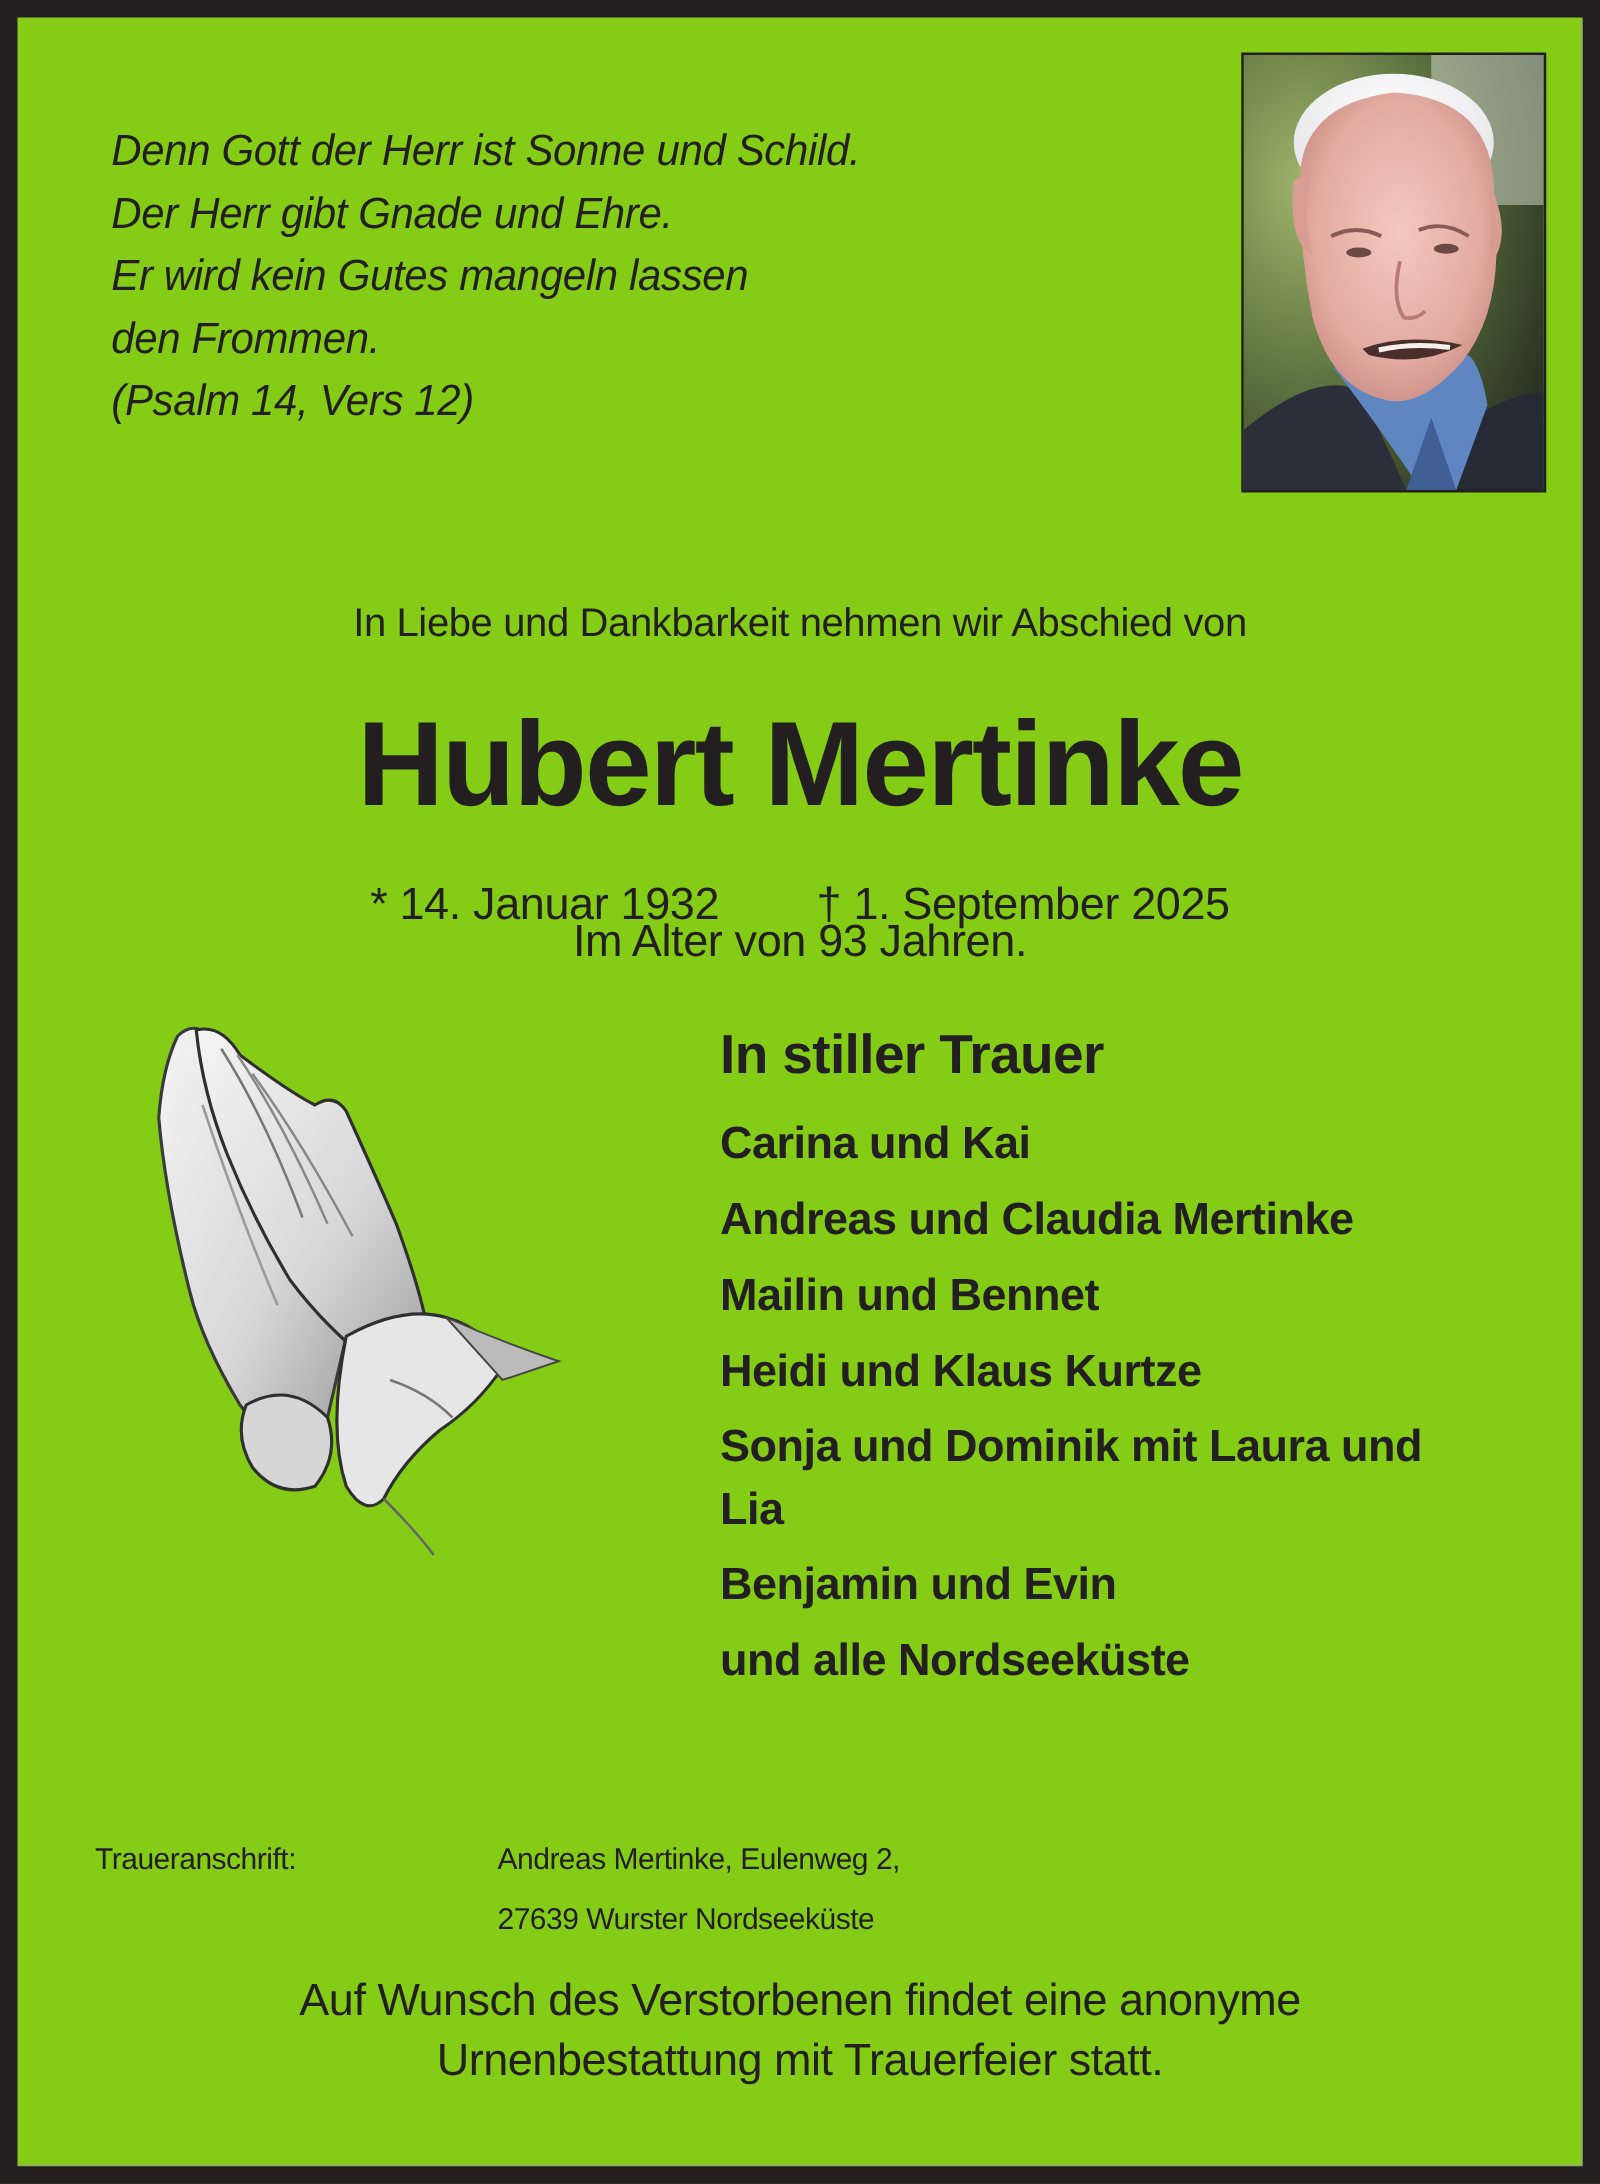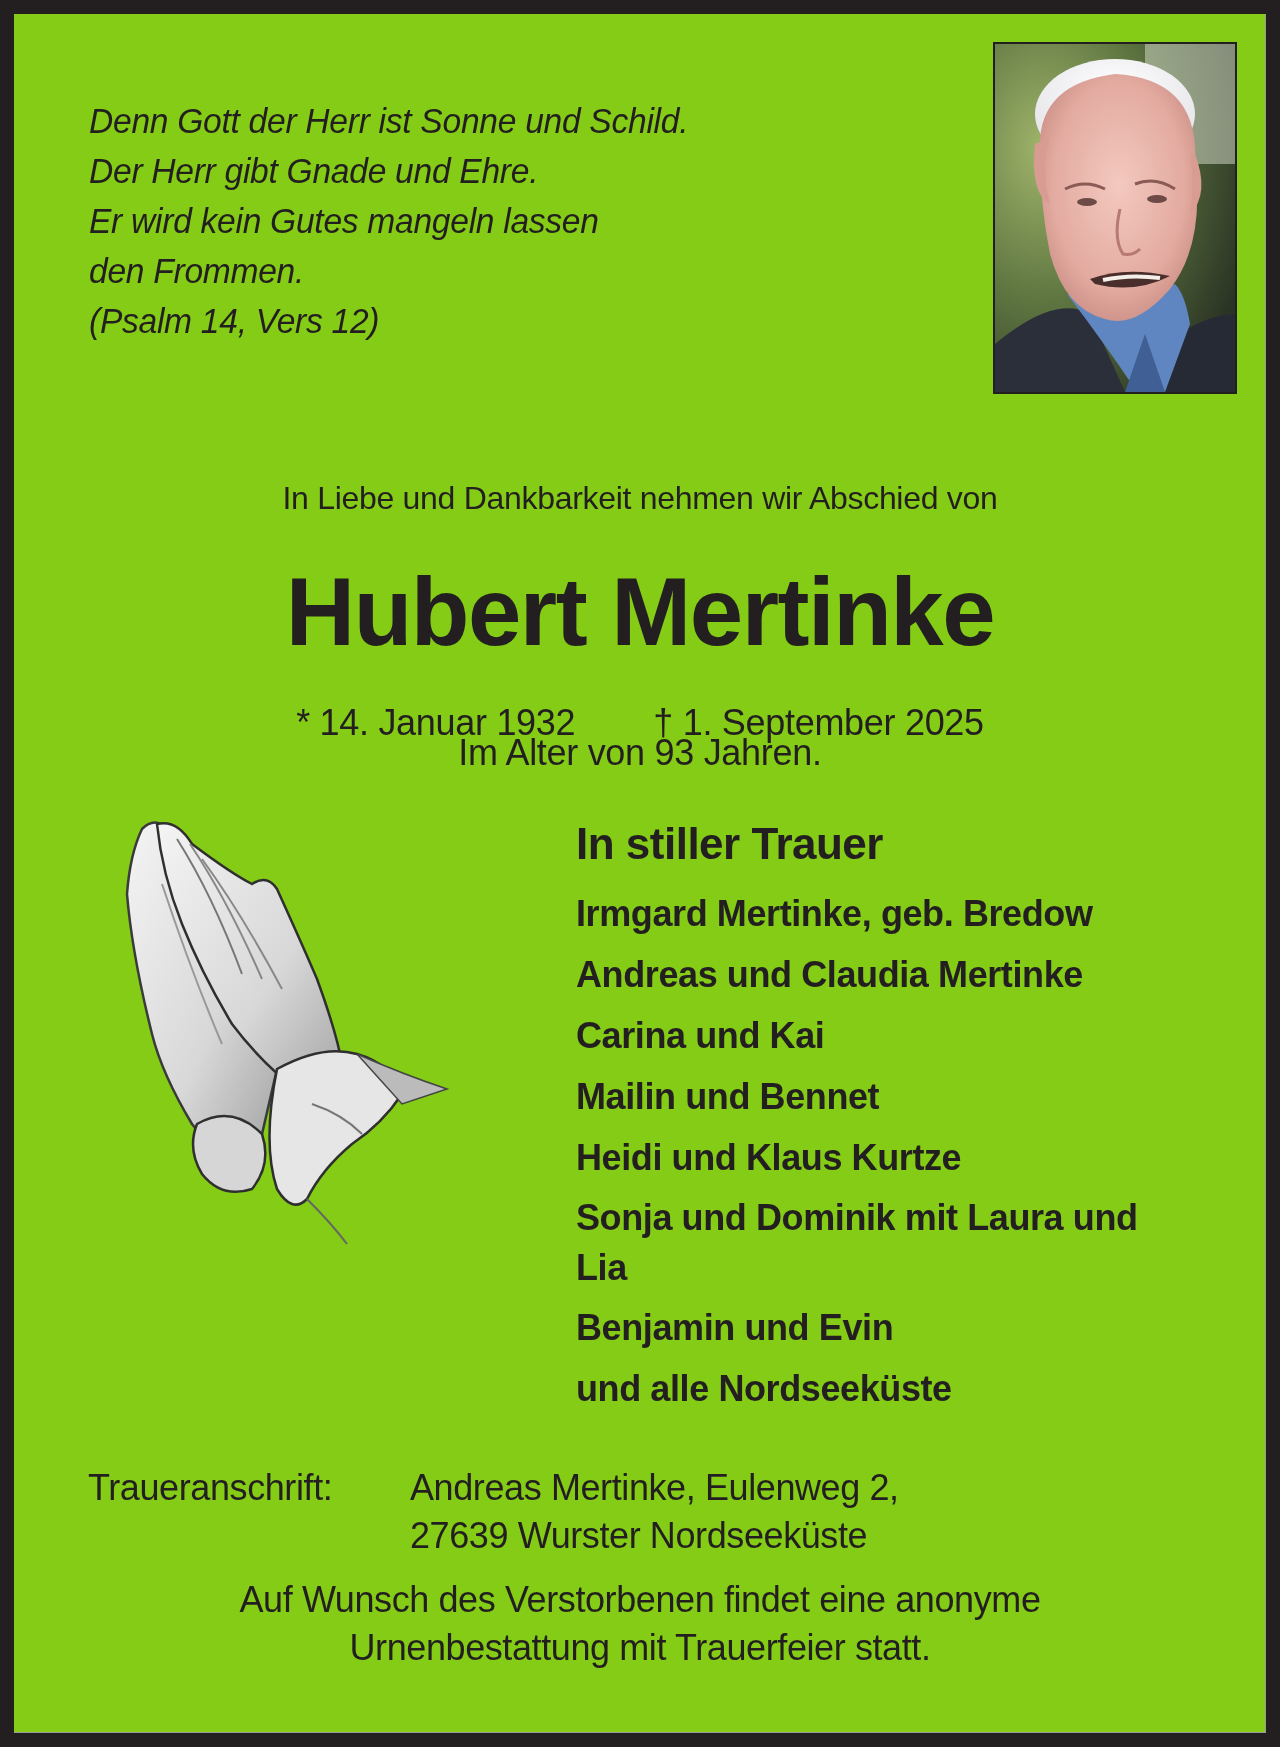--- a/index.html
+++ b/index.html
@@ -105,23 +105,23 @@
     .mourners .name {
       font-size: 36px;
       font-weight: bold;
       letter-spacing: -0.4px;
       line-height: 52px;
       margin-bottom: 9px;
     }
     .mourners .name.two-line { line-height: 50px; }
 
     .address {
-      left: 74px;
+      left: 62px;
       top: 1450px;
-      font-size: 36px;
+      font-size: 24px;
       line-height: 48px;
       letter-spacing: -0.4px;
       white-space: nowrap;
     }
     .address .row { display: flex; }
     .address .label { width: 322px; }
 
     .note {
       top: 1562px;
       font-size: 36px;
@@ -213,23 +213,22 @@
       <path d="M175 265 Q220 240 255 250 Q290 260 300 290 Q280 320 250 340 Q220 365 205 395 Q190 410 175 385 Q160 340 175 265 Z" fill="#e6e6e6" stroke="#2f2f2f" stroke-width="2.5"></path>
       <path d="M95 320 Q130 300 160 330 Q170 360 150 385 Q120 395 100 370 Q85 345 95 320 Z" fill="#d6d6d6" stroke="#2f2f2f" stroke-width="2.5"></path>
       <path d="M255 250 Q300 270 345 285 L300 300 Z" fill="#bbb" stroke="#444" stroke-width="1.5"></path>
       <path d="M205 395 Q230 420 245 440" stroke="#666" stroke-width="2" fill="none"></path>
       <path d="M210 300 Q240 310 260 330" stroke="#777" stroke-width="2" fill="none"></path>
     </svg>
   </div>
 
   <div class="abs mourners">
     <div class="heading">In stiller Trauer</div>
-    <div class="name">Irmgard Mertinke, geb. Bredow</div>
+    <div class="name">Carina und Kai</div>
     <div class="name">Andreas und Claudia Mertinke</div>
-    <div class="name">Carina und Kai</div>
     <div class="name">Mailin und Bennet</div>
     <div class="name">Heidi und Klaus Kurtze</div>
     <div class="name two-line" style="width:600px;">Sonja und Dominik mit Laura und Lia</div>
     <div class="name">Benjamin und Evin</div>
     <div class="name">und alle Nordseeküste</div>
   </div>
 
   <div class="abs address">
     <div class="row">
       <span class="label">Traueranschrift:</span>

